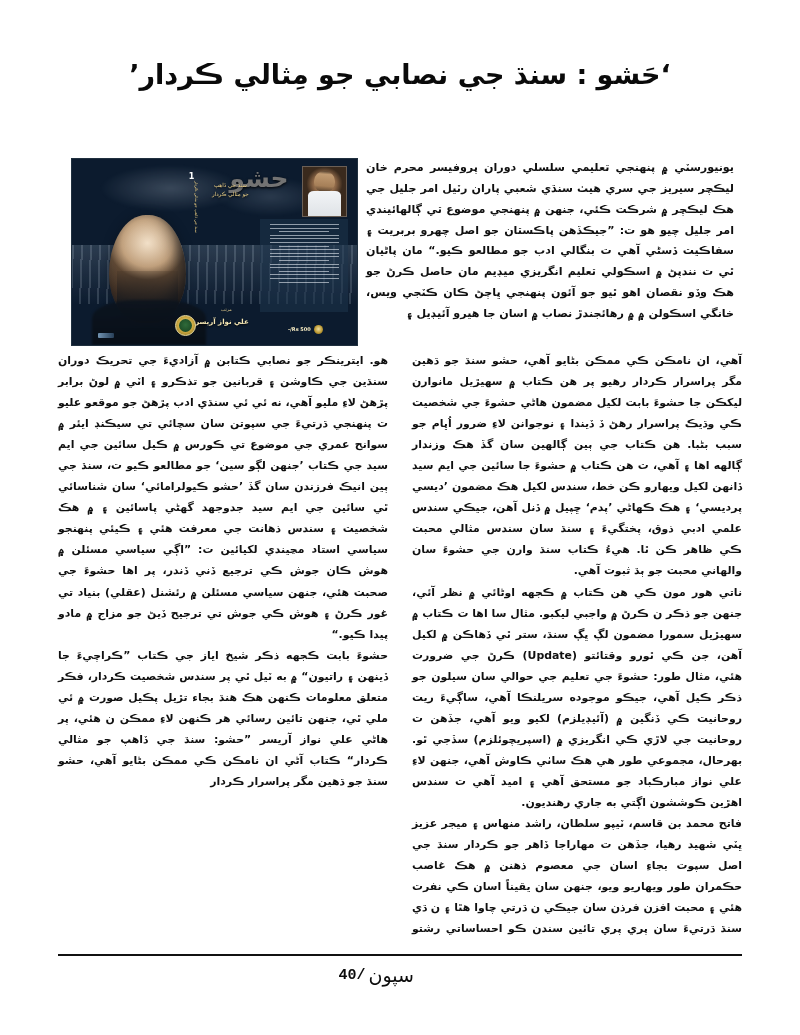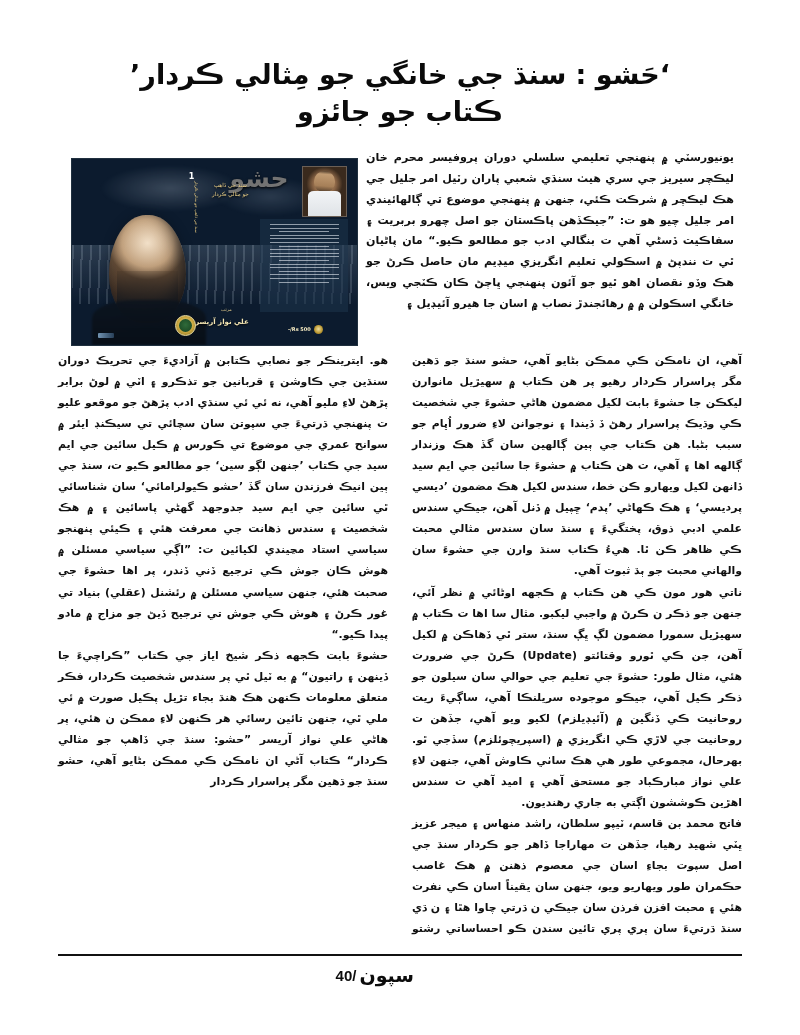--- a/index.html
+++ b/index.html
@@ -272,21 +272,21 @@
     bottom: 4%;
     width: 16px;
     height: 5px;
     background: linear-gradient(90deg, rgba(140,180,215,0.8), rgba(70,110,150,0.5));
     border-radius: 1px;
   }
 
   
   .intro-col {
     position: absolute;
-    top: 148px;
+    top: 158px;
     left: 366px;
     width: 368px;
     direction: rtl;
     text-align: justify;
     text-align-last: right;
     font-size: 11.1px;
     line-height: 1.88;
     color: #101010;
     font-weight: 600;
   }
@@ -334,42 +334,41 @@
     right: 58px;
     top: 960px;
     height: 30px;
     direction: rtl;
     display: flex;
     align-items: center;
     justify-content: flex-start;
   }
   .footer-mag {
     font-size: 19px;
-    font-weight: bold;
+    font-weight: normal;
     color: #0c0c0c;
     direction: rtl;
     margin-right: 328px;
   }
   .footer-page {
-    font-family: Liberation Sans, sans-serif;
+    font-family: Liberation Mono, monospace;
     font-size: 15px;
     font-weight: bold;
     color: #0c0c0c;
     margin-right: 3px;
     direction: ltr;
   }
 </style>
 </head>
 <body>
 
 <div class="page">
 
   <div class="headline-block">
-    <div class="headline-line l1">‘حَشو : سنڌ جي خانگي جو مِثالي ڪردار’</div>
-    <div class="headline-line l2">ڪتاب جو جائزو</div>
+    <div class="headline-line l1">‘حَشو : سنڌ جي نصابي جو مِثالي ڪردار’</div>
   </div>
 
   <div class="cover-figure">
     <div class="cover-canvas"></div>
     <div class="cover-cloud"></div>
     <div class="cover-water-sheen"></div>
 
     <div class="cover-face"></div>
     <div class="cover-body"></div>
 

